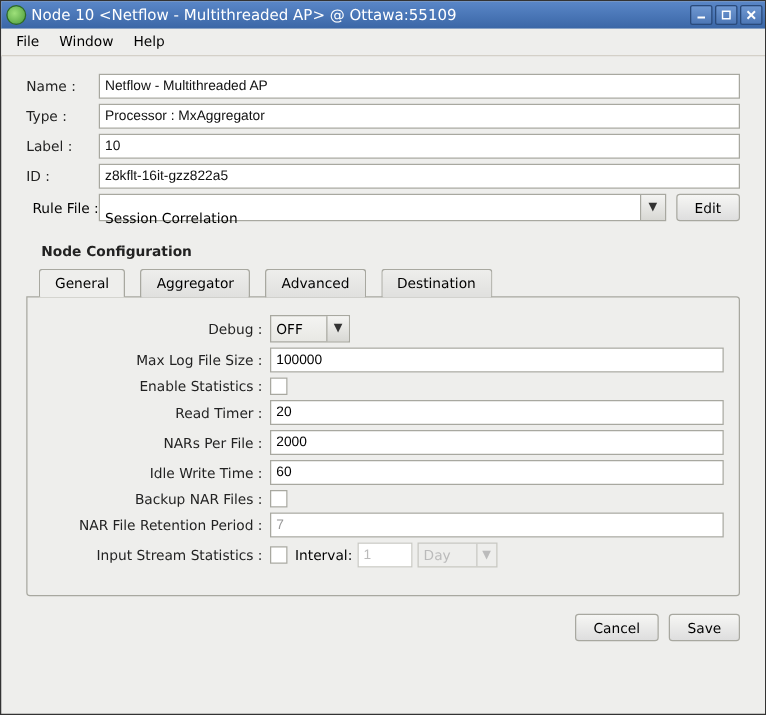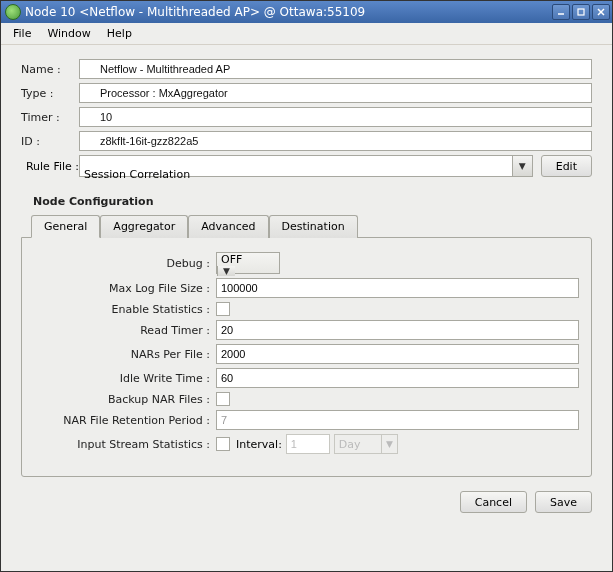--- a/index.html
+++ b/index.html
@@ -74,21 +74,21 @@
     width: 58px;
     text-align: left;
     padding-right: 4px;
     color: #222;
   }
   .text-input {
     flex: 1;
     height: 20px;
     border: 1px solid #a8a8a0;
     background: #fff;
-    padding: 0 20px;
+    padding: 0 4px;
     font-size: 11px;
     color: #111;
   }
   .rule-row { display:flex; align-items:center; margin-bottom:4px; }
   .rule-row .lbl { width:58px; text-align:right; padding-right:0;}
   .combo {
     flex: 1;
     display: flex;
     height: 22px;
     border: 1px solid #a8a8a0;
@@ -125,20 +125,21 @@
     color: #222;
     padding: 0 4px;
     display: inline-block;
     margin-bottom: 6px;
   }
   .tabstrip {
     display: flex;
     position: relative;
     z-index: 2;
     margin-left: 10px;
+    gap: 12px;
   }
   .tab {
     padding: 4px 12px;
     border: 1px solid #a8a8a0;
     border-bottom: none;
     background: linear-gradient(to bottom,#eeeeec,#e0e0de);
     margin-right: 0px;
     border-radius: 3px 3px 0 0;
     cursor: pointer;
     position: relative;
@@ -181,21 +182,20 @@
   .chk {
     width: 14px; height: 14px;
     border: 1px solid #a8a8a0;
     background: #fff;
     cursor: pointer;
   }
   .small-combo {
     display:flex; height:22px; border:1px solid #a8a8a0;
     background: linear-gradient(to bottom,#f4f4f2,#e8e8e4);
     width: 64px;
-    flex-direction: column;
   }
   .small-combo .sc-text { flex:1; display:flex; align-items:center; padding:0 4px; }
   .small-combo .sc-btn { width:18px; border-left:1px solid #a8a8a0; display:flex;align-items:center;justify-content:center; cursor:pointer; background:linear-gradient(to bottom,#f4f4f2,#d8d8d4);}
   .ism-group { display:flex; align-items:center; gap:4px; }
   .ism-group .chk { margin-right:2px; }
   .ism-input {
     width: 44px; height:20px; border:1px solid #c8c8c2; background:#fff;
     padding:0 4px; font-size:11px; color:#bbb;
   }
   .ism-combo {
@@ -247,21 +247,21 @@
 
     <div class="form-row">
       <div class="lbl">Name :</div>
       <input class="text-input" value="Netflow - Multithreaded AP" style="">
     </div>
     <div class="form-row">
       <div class="lbl">Type :</div>
       <input class="text-input" value="Processor : MxAggregator" style="">
     </div>
     <div class="form-row">
-      <div class="lbl">Timer :</div>
+      <div class="lbl">Label :</div>
       <input class="text-input" value="10" style="">
     </div>
     <div class="form-row">
       <div class="lbl">ID :</div>
       <input class="text-input" value="z8kflt-16it-gzz822a5" style="">
     </div>
     <div class="rule-row">
       <div class="lbl">Rule File :</div>
       <div class="combo">
         <div class="combo-text">Session Correlation</div>

